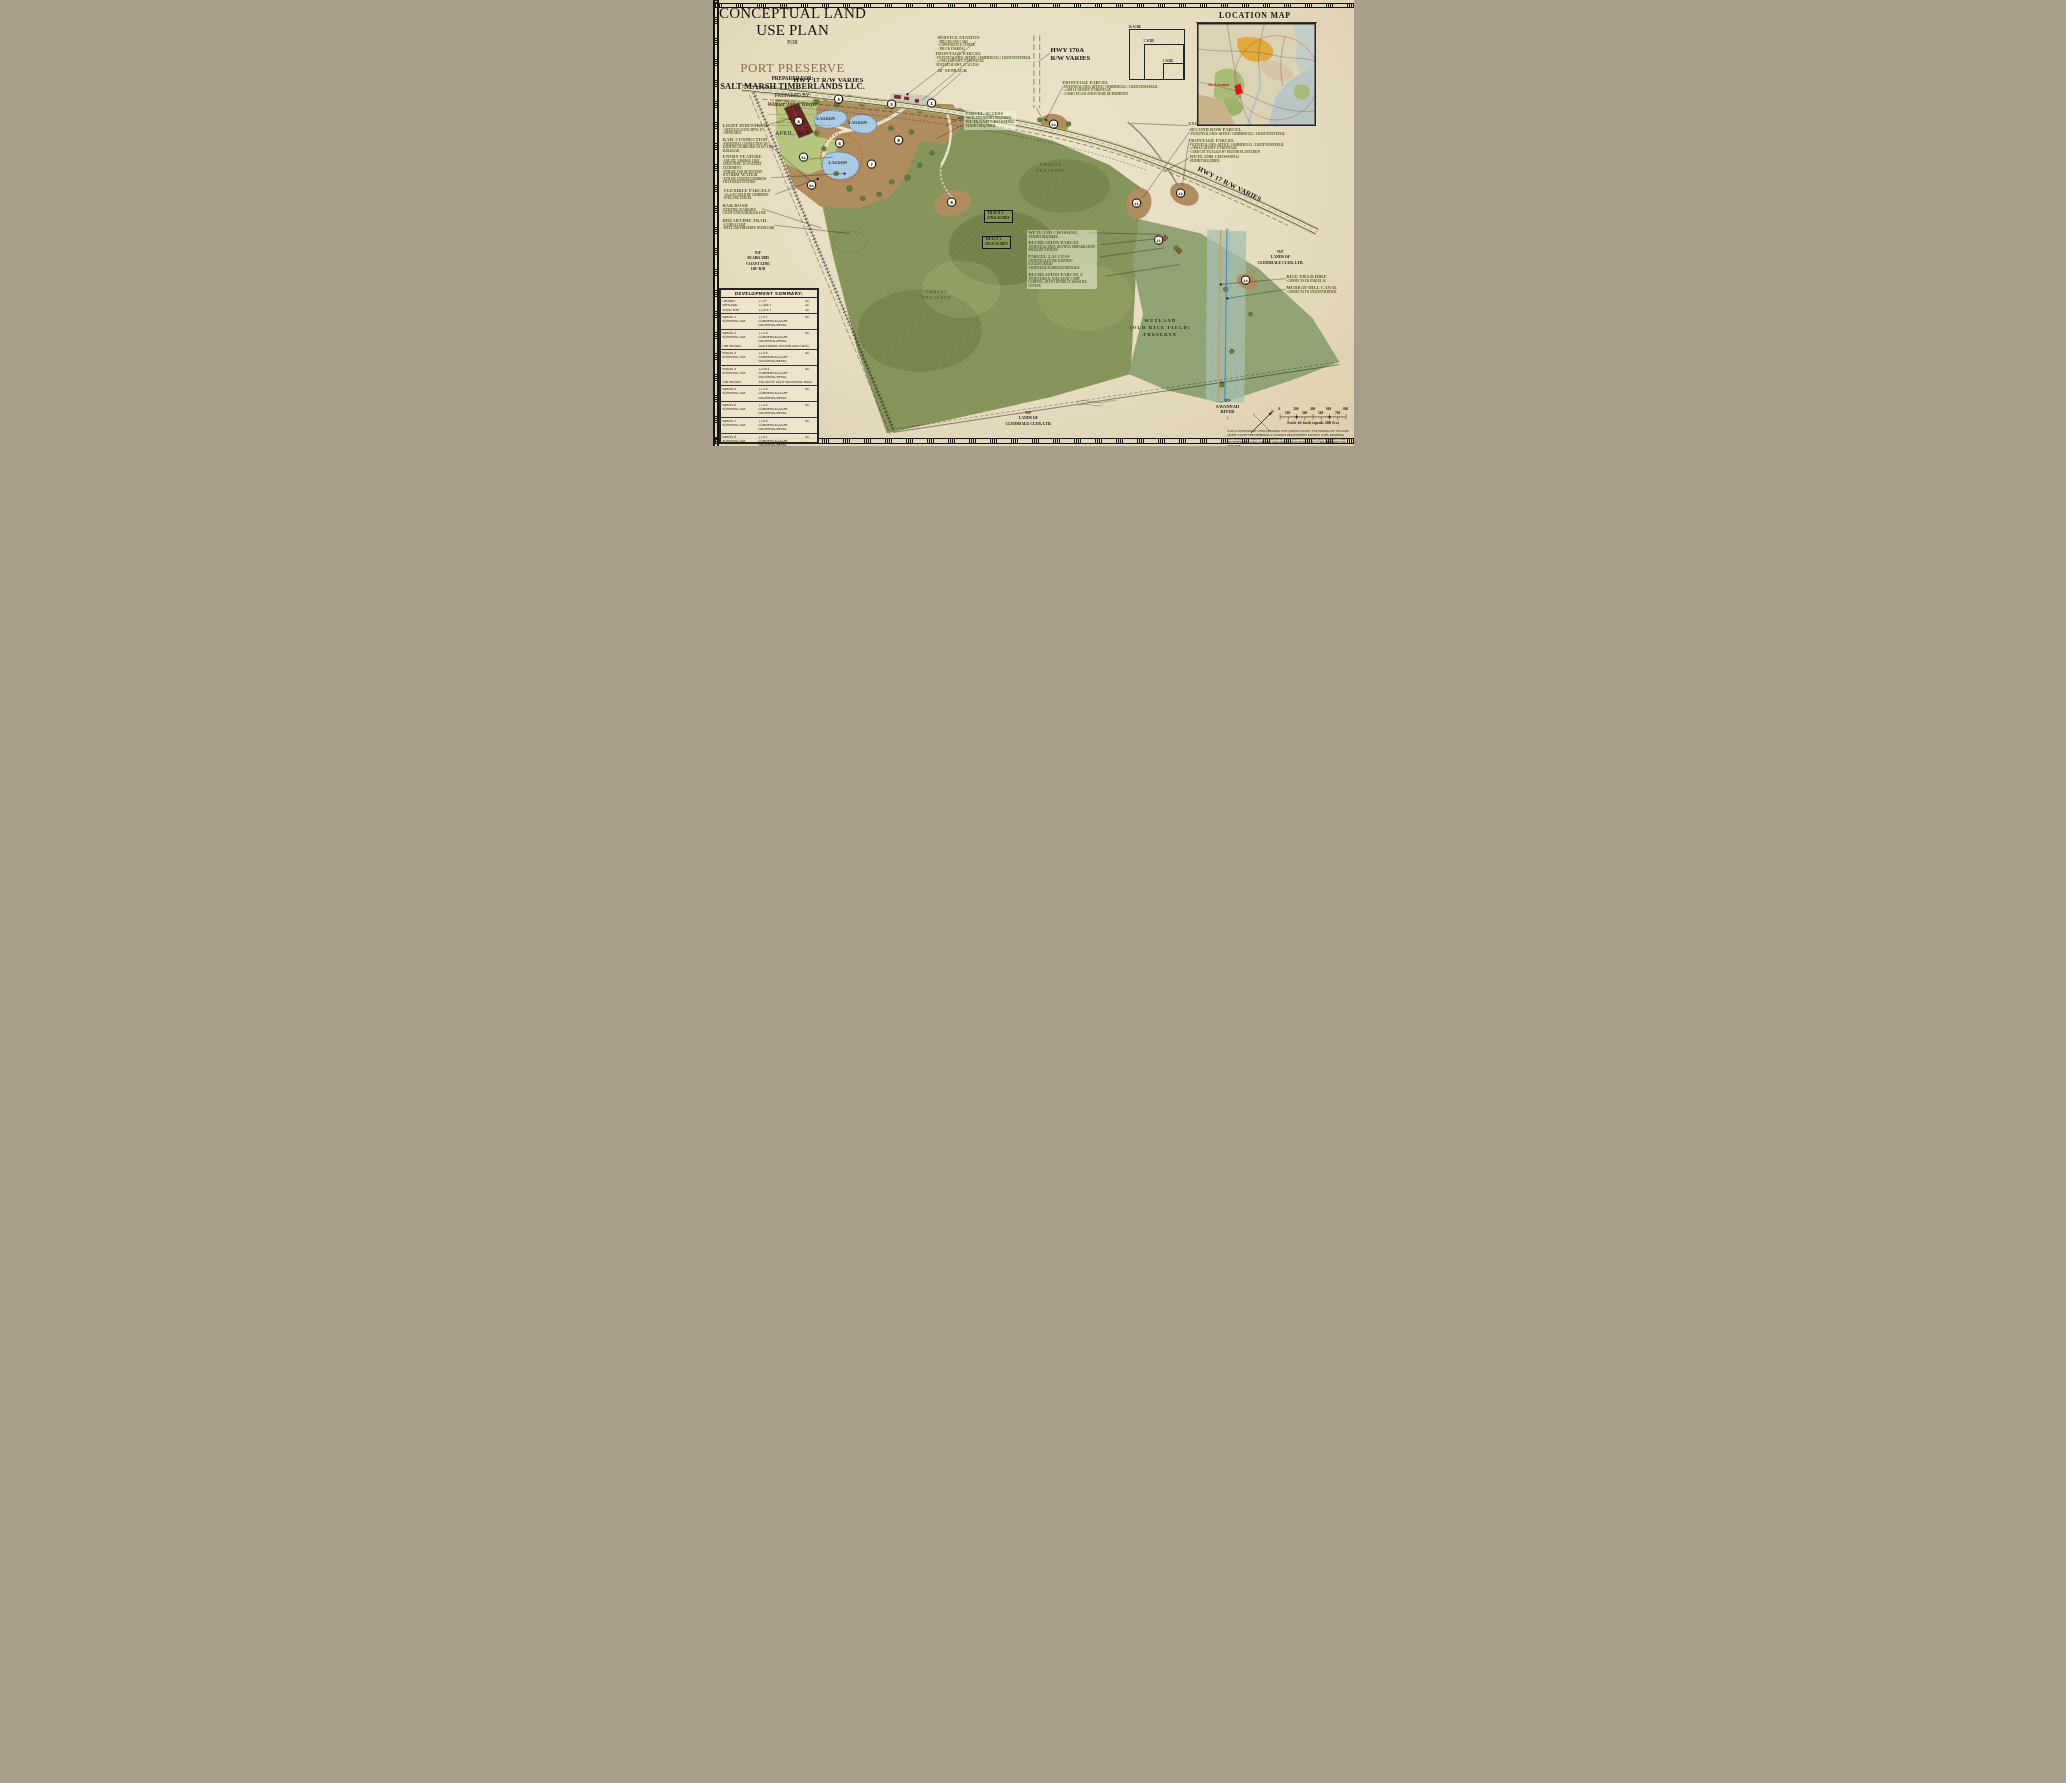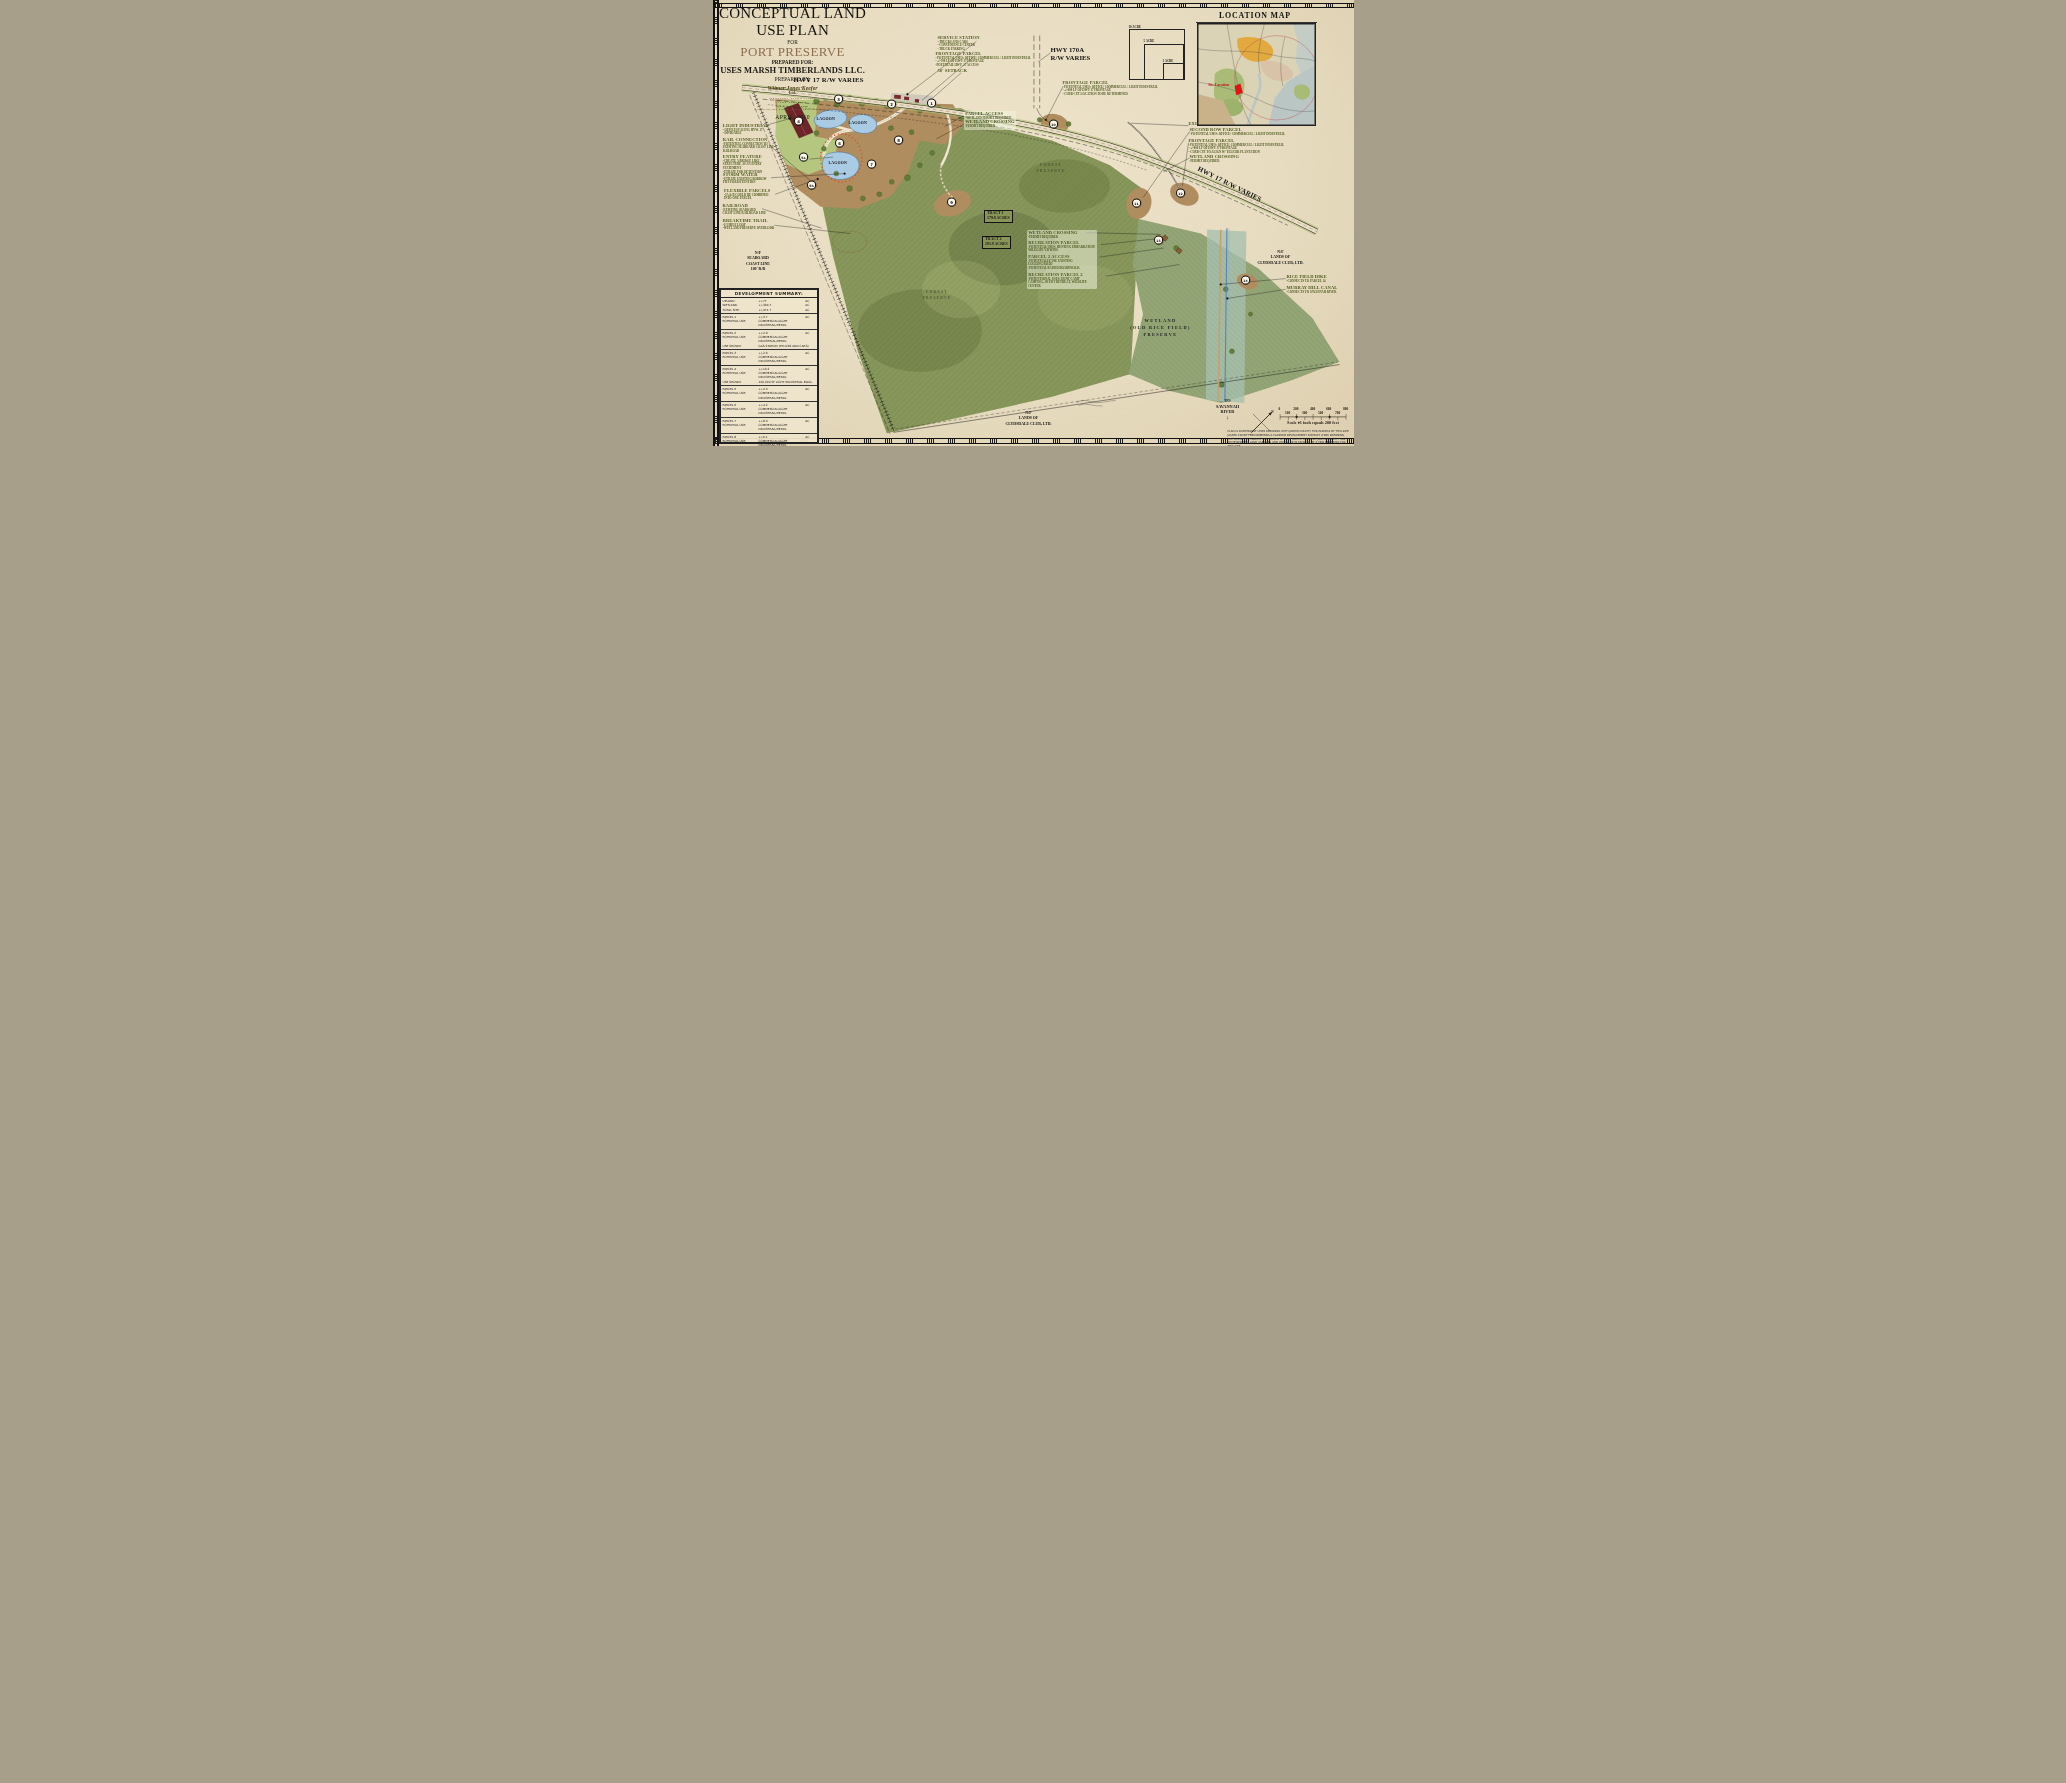--- a/index.html
+++ b/index.html
@@ -8,21 +8,21 @@
     font-family:"Liberation Serif", serif;color:#1c1a16;}
   .tape{position:absolute;background:repeating-linear-gradient(90deg,#1c1c1c 0 0.4px,transparent 0.4px 2.1px);
     border-top:0.7px solid #111;border-bottom:0.7px solid #111;height:3.3px;left:0;right:0;}
   .tape.v{background:repeating-linear-gradient(0deg,#1c1c1c 0 0.4px,transparent 0.4px 2.1px);
     width:3.3px;height:auto;top:0;bottom:0;border:none;border-left:0.7px solid #111;border-right:0.7px solid #111;}
   svg.map{position:absolute;left:0;top:0;}
   
   .titleblock{position:absolute;left:4.1px;top:5px;width:152px;text-align:center;line-height:1.12;}
   .tb-plan{font-size:15px;letter-spacing:0.2px;color:#14120f;}
   .tb-for{font-size:5.4px;margin-top:0.8px;}
-  .tb-project{font-size:13px;color:#8c7150;letter-spacing:0.4px;margin-top:0;}
+  .tb-project{font-size:13px;color:#8c7150;letter-spacing:0.4px;margin-top:16px;}
   .tb-preplabel{font-size:5.2px;font-weight:bold;margin-top:0.4px;}
   .tb-client{font-size:8.5px;font-weight:bold;letter-spacing:0.1px;}
   .tb-prepby{font-size:5.2px;margin-top:0.8px;}
   .tb-firm{font-size:5.8px;font-style:italic;font-weight:bold;color:#4f4119;margin-top:2.5px;}
   .tb-ltd{font-size:4.1px;font-weight:bold;color:#4f4119;}
   .tb-tag{font-size:2.9px;letter-spacing:1px;color:#4f4119;margin-top:0.8px;}
   .tb-web{font-size:2.9px;letter-spacing:0.8px;font-weight:bold;color:#4f4119;margin-top:0.8px;}
   .tb-addr{font-size:2.4px;color:#6b5c38;margin-top:0.8px;}
   .tb-date{font-size:5.6px;letter-spacing:0.4px;margin-top:2.5px;}
   
@@ -260,21 +260,21 @@
   <div class="tape" style="top:2.5px"></div>
   <div class="tape" style="bottom:2.5px"></div>
   <div class="tape v" style="left:1.7px"></div>
   <div class="tape v" style="right:1.7px"></div>
 
   <div class="titleblock">
     <div class="tb-plan">CONCEPTUAL LAND USE PLAN</div>
     <div class="tb-for">FOR</div>
     <div class="tb-project">PORT PRESERVE</div>
     <div class="tb-preplabel">PREPARED FOR:</div>
-    <div class="tb-client">USES MARSH TIMBERLANDS LLC.</div>
+    <div class="tb-client">SALT MARSH TIMBERLANDS LLC.</div>
     <div class="tb-prepby">PREPARED BY:</div>
     <div class="tb-firm">Witmer·Jones·Keefer</div>
     <div class="tb-ltd">Ltd.</div>
     <div class="tb-tag">landscape architecture</div>
     <div class="tb-tag">land planning</div>
     <div class="tb-web">www.wjkltd.com</div>
     <div class="tb-addr">14 Palmetto Way, Suite A ♦ Bluffton, South Carolina ♦ 29910 ♦ ph 843.757.7411</div>
     <div class="tb-date">APRIL, 2010</div>
   </div>
 

